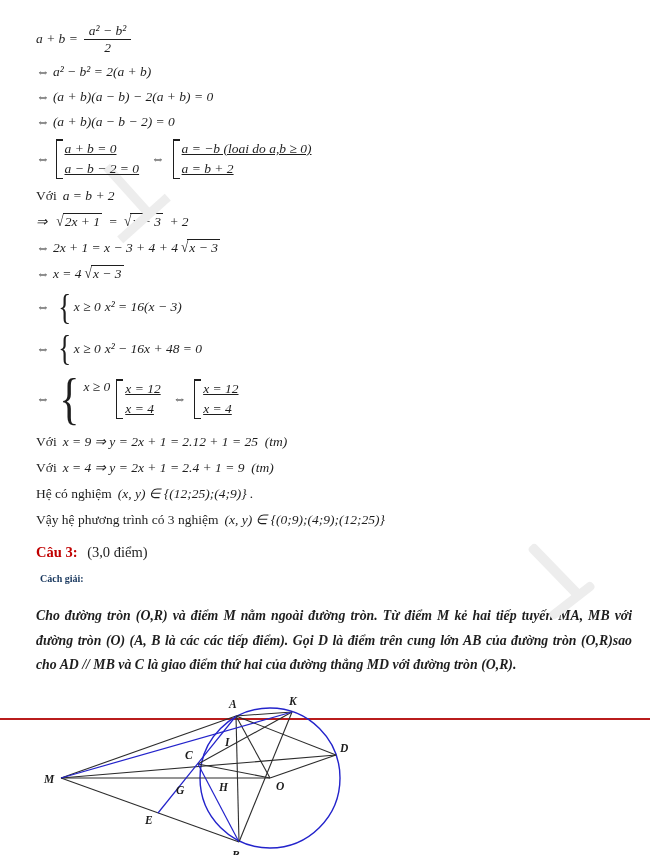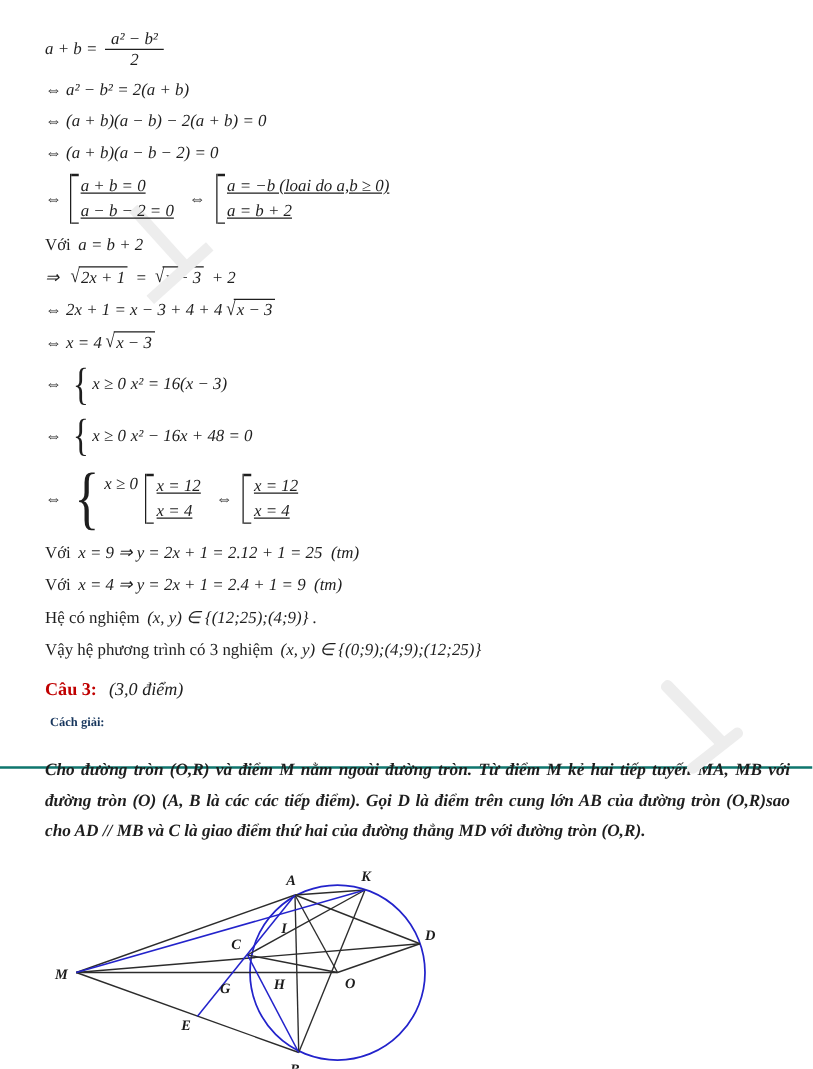--- a/index.html
+++ b/index.html
@@ -1,17 +1,17 @@
 <!DOCTYPE html>
 <html><head>
 <meta charset="utf-8">
 <style>
   html,body{margin:0;padding:0;}
   body{width:650px;height:855px;background:#ffffff;font-family:"Liberation Serif",serif;color:#1e1e1e;position:relative;overflow:hidden;}
-  .page{width:650px;height:615px;position:relative;border-bottom:2px solid #0f766e;box-sizing:border-box;}
+  .page{width:650px;height:720px;position:relative;border-bottom:2px solid #b91c1c;box-sizing:border-box;}
   .content{padding:14px 18px 0 36px;}
   
   .mline{display:flex;align-items:center;font-size:13.5px;font-style:italic;margin:9px 0;white-space:pre-wrap;}
   .mline .vn{font-style:normal;margin-right:6px;}
   .arr{margin-right:6px;}
   .mid{margin:0 8px;}
   
   .frac{display:inline-flex;flex-direction:column;align-items:center;margin-left:6px;line-height:1.15;}
   .frac .num{padding:0 5px;border-bottom:1.2px solid #1e1e1e;}
   .frac .den{padding:0 5px;}
@@ -26,21 +26,21 @@
   
   .cases{display:inline-flex;align-items:center;}
   .cases .brace{font-style:normal;font-weight:400;line-height:.9;transform:scaleX(.75);margin-right:1px;}
   .b2{font-size:36px;}
   .b3{font-size:56px;}
   .rows{display:inline-flex;flex-direction:row;gap:4px;}
   .rows.g2{gap:6px;}
   
   .cau{font-size:14.5px;margin:16px 0 10px 0;}
   .cau .cau-label{color:#c00000;font-weight:bold;}
-  .cau .cau-pts{font-style:italic;margin-left:6px;}
+  .cau .cau-pts{margin-left:6px;}
   .cach{font-size:10px;font-weight:bold;color:#17365d;margin:12px 0 10px 4px;}
   .statement{font-size:13.8px;font-weight:bold;font-style:italic;line-height:1.78;text-align:justify;margin:20px 0 6px 0;}
   
   .figure-wrap{margin:6px 0 0 0;}
   .fig-label{font-size:11.5px;font-weight:bold;font-style:italic;fill:#1b1b1b;}
   
   .wm{position:absolute;background:#ededed;pointer-events:none;}
   .wm1{left:96px;top:186px;width:64px;height:9px;transform:rotate(48deg);}
   .wm2{left:112px;top:214px;width:64px;height:9px;transform:rotate(-42deg);}
   .wm3{left:520px;top:566px;width:70px;height:10px;transform:rotate(46deg);border-radius:4px;}

